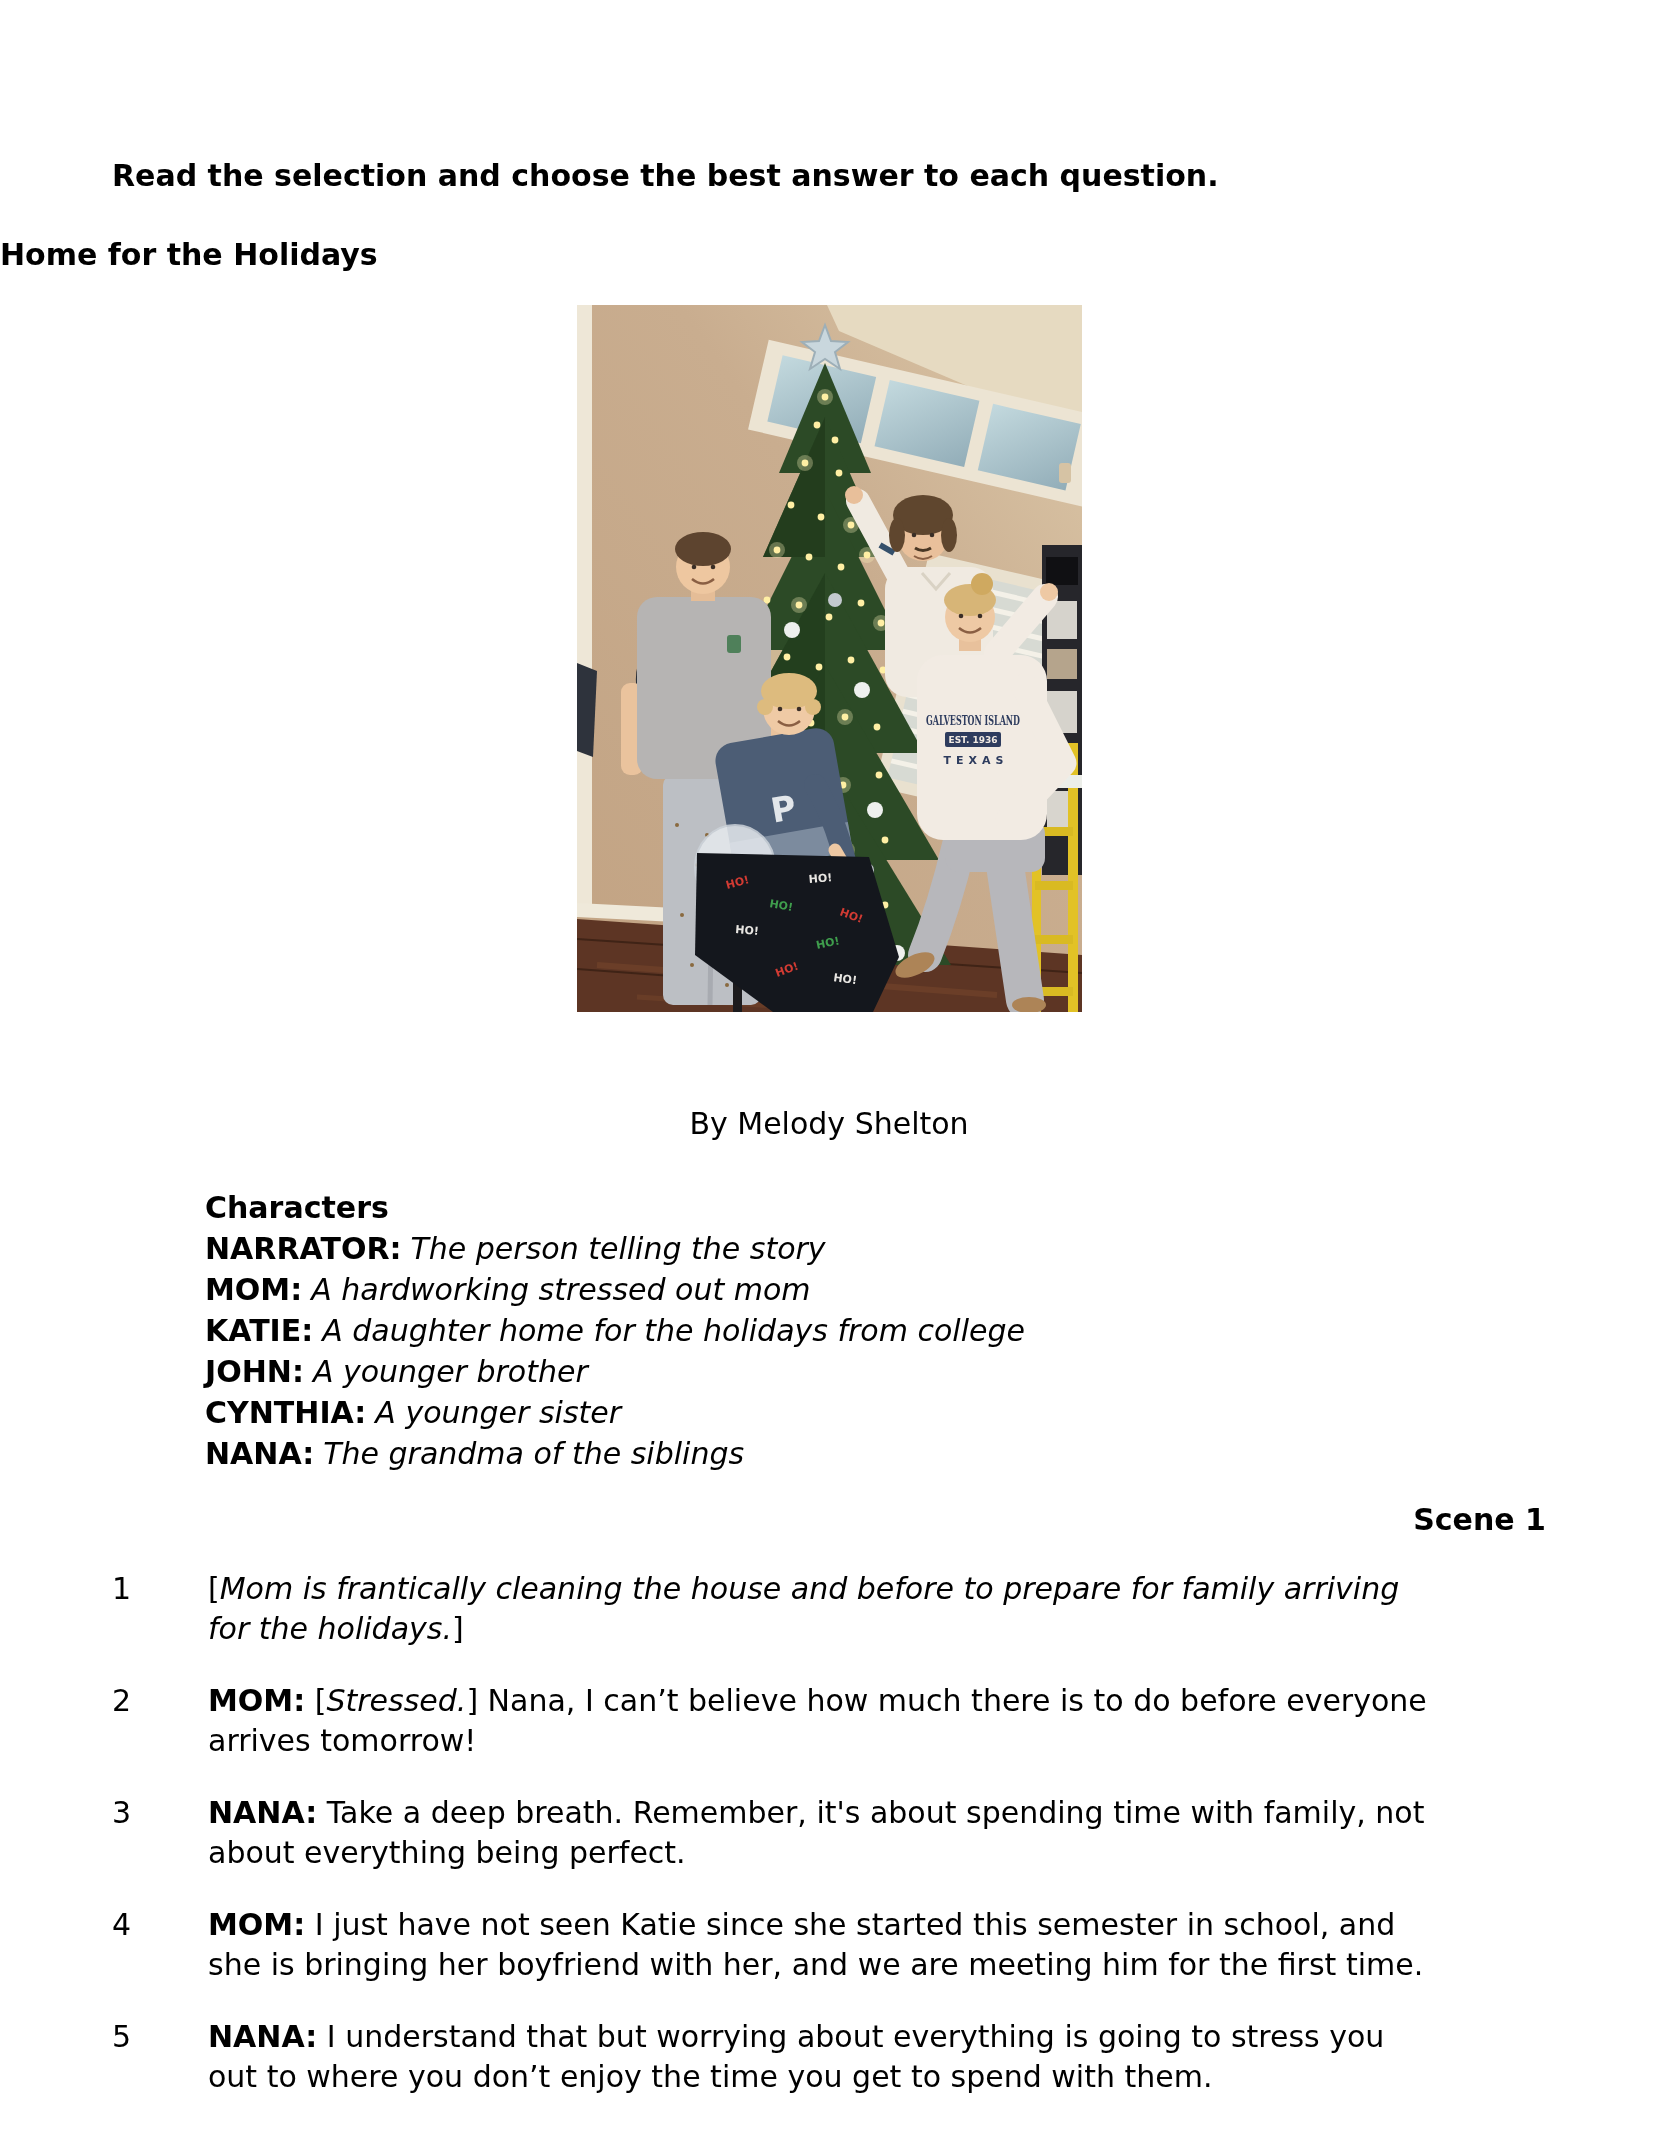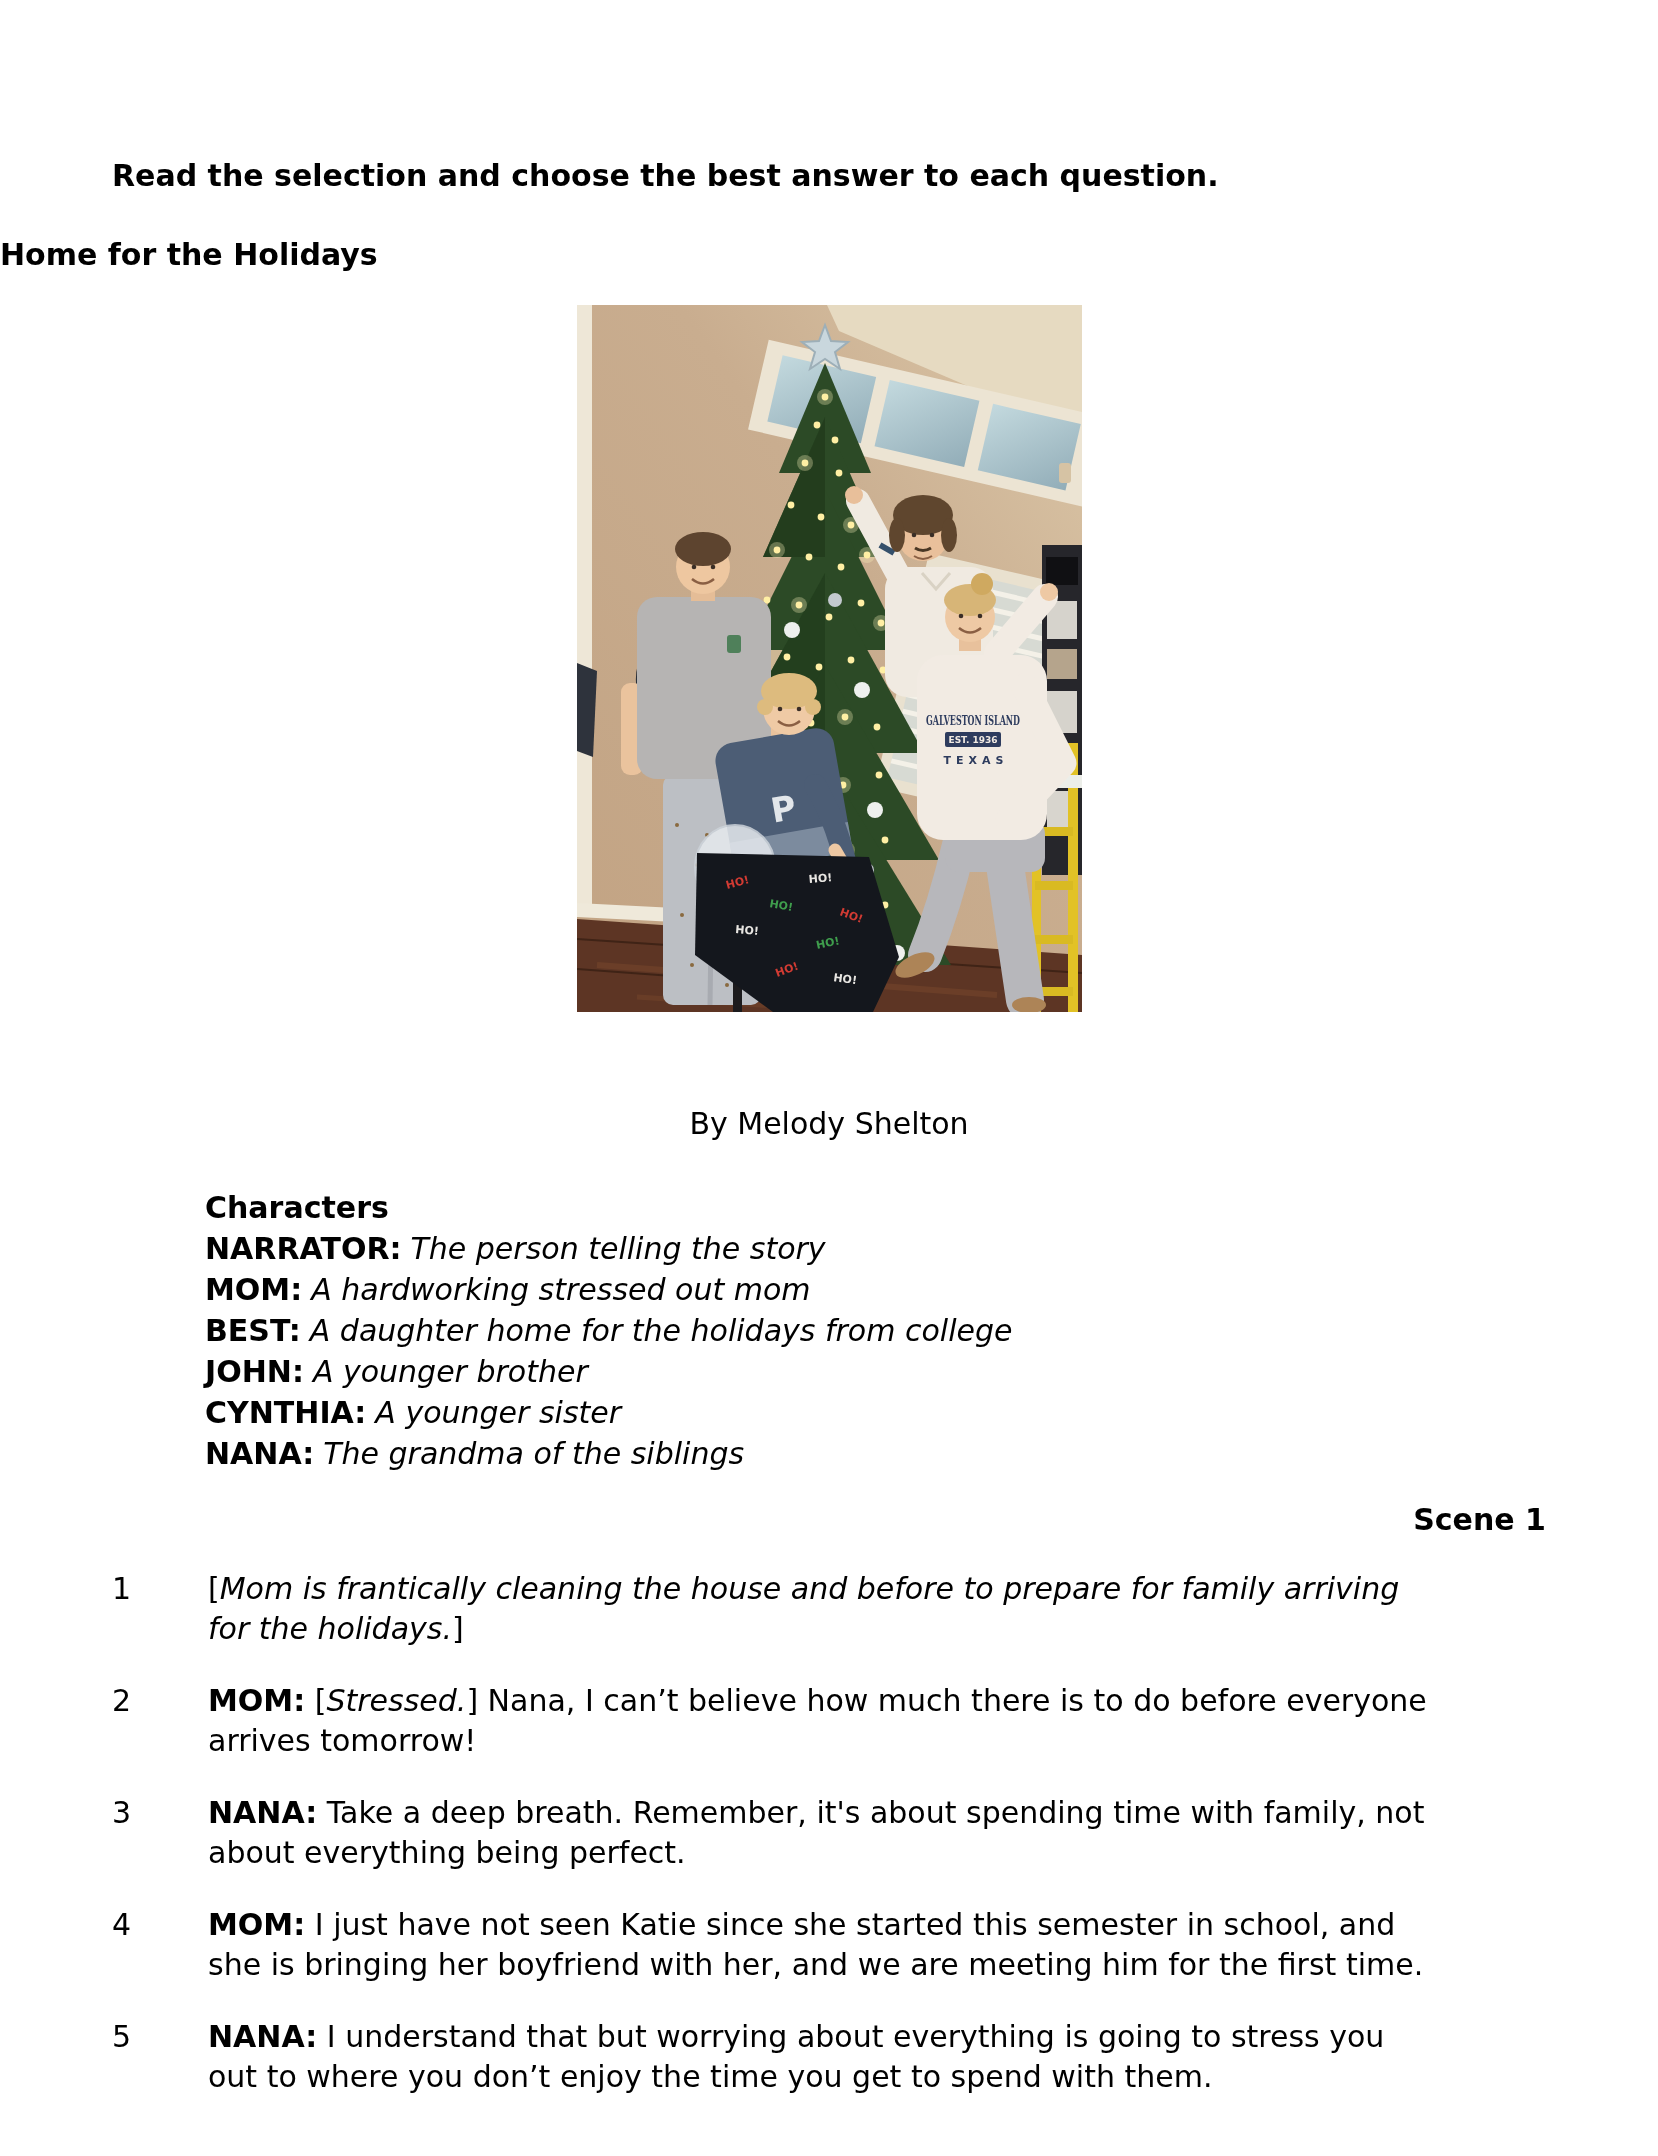--- a/index.html
+++ b/index.html
@@ -332,21 +332,21 @@
       </g>
     </svg>
   </figure>
 
   <div class="byline">By Melody Shelton</div>
 
   <div class="characters">
     <div class="char-heading">Characters</div>
     <div class="char-row"><span class="char-name">NARRATOR:</span><span class="char-desc">The person telling the story</span></div>
     <div class="char-row"><span class="char-name">MOM:</span><span class="char-desc">A hardworking stressed out mom</span></div>
-    <div class="char-row"><span class="char-name">BEST:</span><span class="char-desc">A daughter home for the holidays from college</span></div>
+    <div class="char-row"><span class="char-name">KATIE:</span><span class="char-desc">A daughter home for the holidays from college</span></div>
     <div class="char-row"><span class="char-name">JOHN:</span><span class="char-desc">A younger brother</span></div>
     <div class="char-row"><span class="char-name">CYNTHIA:</span><span class="char-desc">A younger sister</span></div>
     <div class="char-row"><span class="char-name">NANA:</span><span class="char-desc">The grandma of the siblings</span></div>
   </div>
 
   <div class="scene-heading">Scene 1</div>
 
   <div class="para">
     <div class="para-num">1</div>
     <div class="para-text"><span>[</span><span class="seg-italic">Mom is frantically cleaning the house and before to prepare for family arriving

